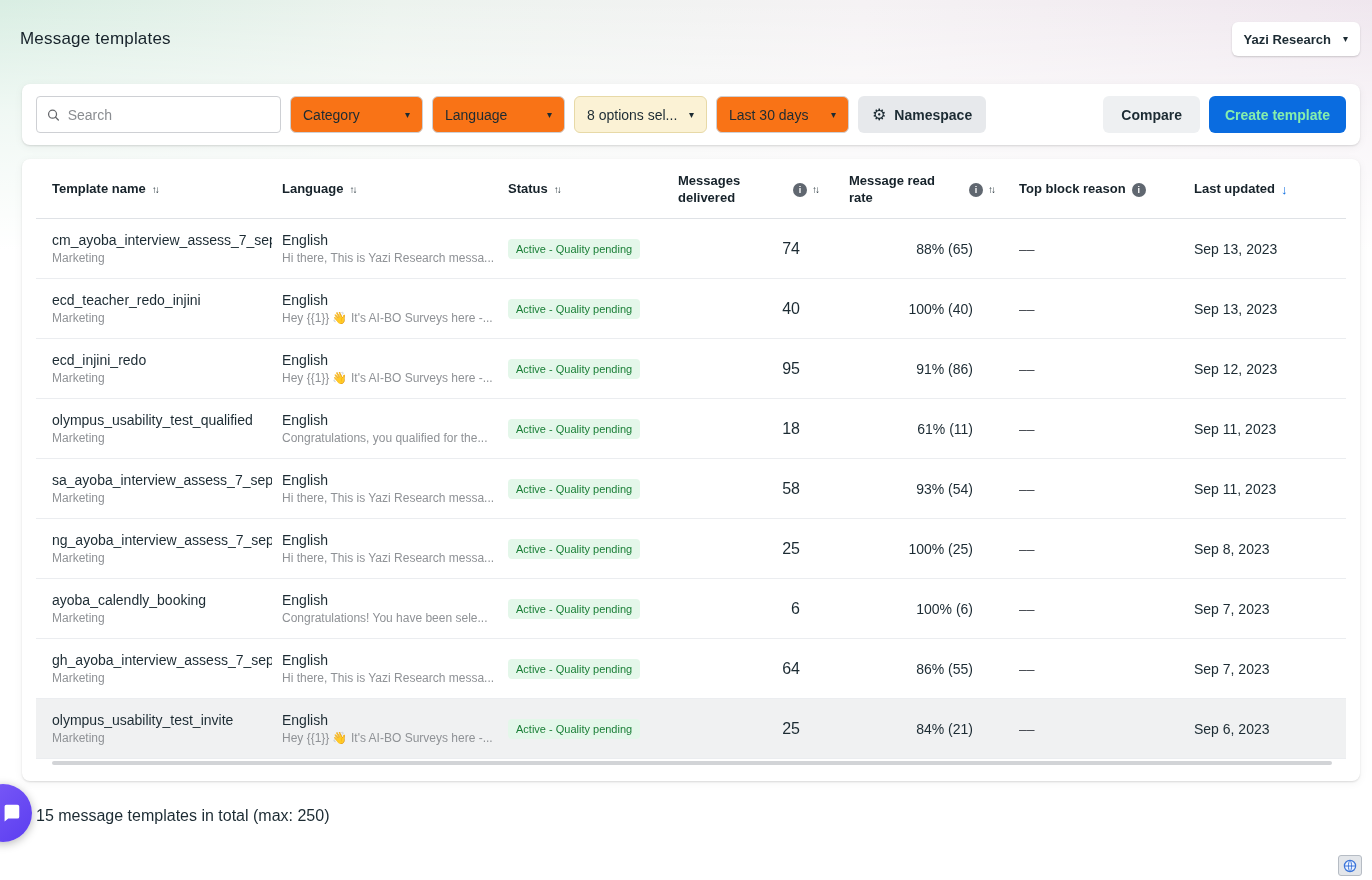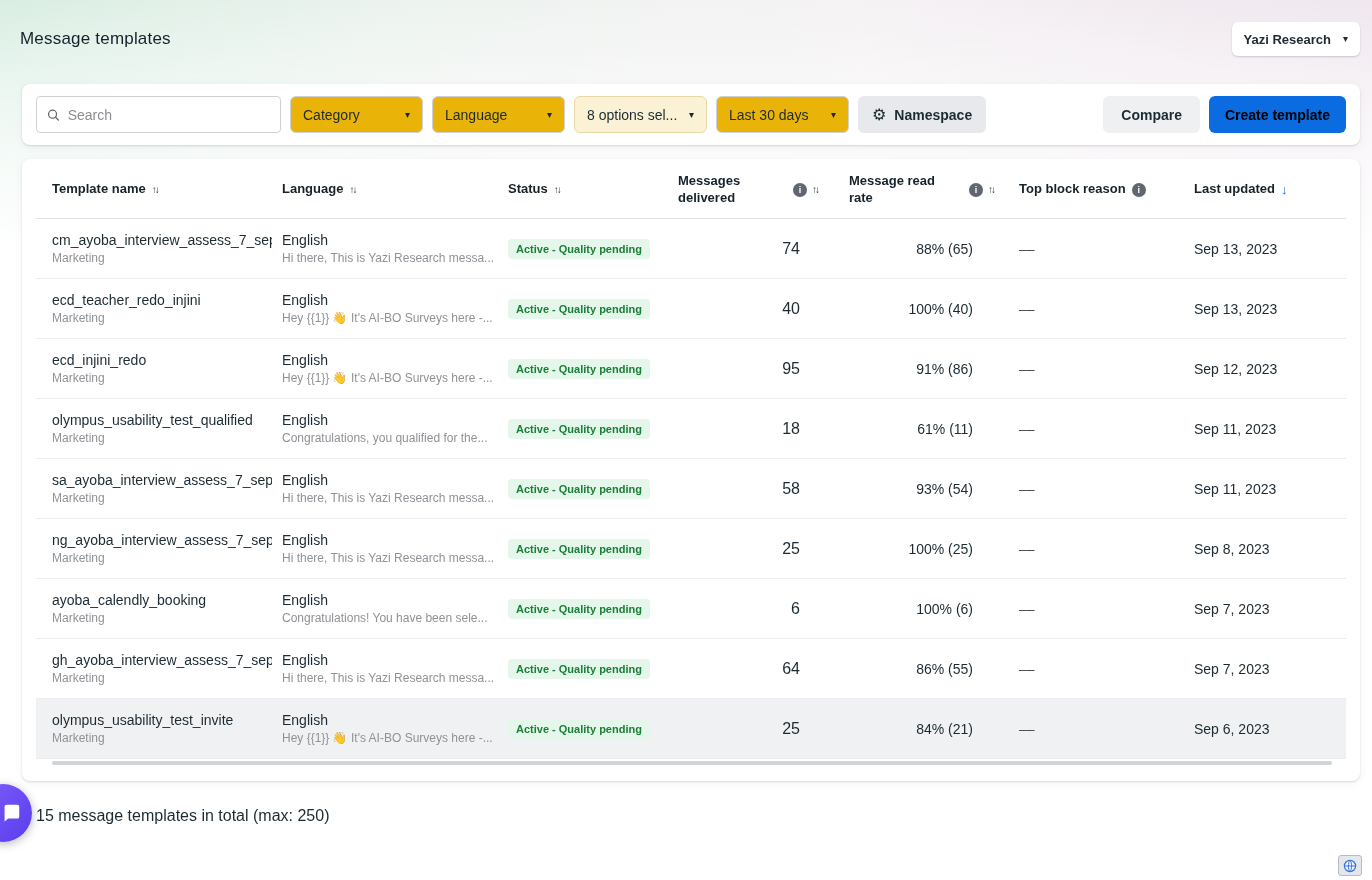--- a/index.html
+++ b/index.html
@@ -29,32 +29,32 @@
   .card { background:#fff; border-radius:8px;
     box-shadow:0 1px 2px rgba(0,0,0,.12), 0 2px 10px rgba(0,0,0,.05); }
   .toolbar { margin:4px 12px 0 22px; padding:12px 14px; display:flex; align-items:center; gap:9px; }
   .search-box { display:flex; align-items:center; gap:8px; width:245px; height:37px;
     border:1px solid #ced0d4; border-radius:4px; padding:0 10px; background:#fff; }
   .search-box input { border:none; outline:none; font-size:14px; width:100%; color:#1c2b33;
     font-family:inherit; background:transparent; }
   .search-box input::placeholder { color:#8a8d91; }
   .filters { display:flex; gap:9px; }
   .filter-select { display:flex; align-items:center; justify-content:space-between; width:133px;
-    height:37px; border:1px solid #ced0d4; border-radius:6px; padding:0 12px; background:#eab308;
+    height:37px; border:1px solid #ced0d4; border-radius:6px; padding:0 12px; background:#f97316;
     font-size:14px; color:#1c2b33; cursor:pointer; font-family:inherit; }
   .filter-select .flabel { white-space:nowrap; overflow:hidden; }
   .filter-select.active { background:var(--filter-active-bg,#fbf2d5); border-color:var(--filter-active-border,#e7d9a7); }
   .namespace-btn { display:flex; align-items:center; gap:8px; height:37px; padding:0 14px;
     background:#e7e9ec; border:none; border-radius:6px; font-size:14px; font-weight:600;
     color:#1c2b33; cursor:pointer; font-family:inherit; }
   .gear-glyph { font-size:16px; line-height:1; }
   .spacer { flex:1; }
   .compare-btn { height:37px; padding:0 18px; background:#eef0f2; border:none; border-radius:6px;
     font-size:14px; font-weight:600; color:#1c2b33; cursor:pointer; font-family:inherit; }
-  .create-btn { height:37px; padding:0 16px; background:var(--accent-blue,#0064e0); color:#000000;
+  .create-btn { height:37px; padding:0 16px; background:var(--accent-blue,#0064e0); color:#86efac;
     border:none; border-radius:6px; font-size:14px; font-weight:600; cursor:pointer; font-family:inherit; }
 
   
   .table-card { margin:14px 12px 0 22px; padding:2px 14px 22px; position:relative; }
   .gridrow { display:grid; grid-template-columns:230px 226px 170px 150px 176px 190px 1fr;
     align-items:center; padding:0 16px; }
   .thead { height:58px; border-bottom:1px solid #dfe2e6; }
   .hcell { display:flex; align-items:center; gap:6px; font-size:13px; font-weight:700;
     color:#16222a; cursor:pointer; }
   .hcell .hlabel { white-space:nowrap; line-height:1.25; }
@@ -74,21 +74,21 @@
   .trow.hl { background:#f0f1f2; }
   .cell { overflow:hidden; }
   .cell.c0, .cell.c1 { padding-right:10px; }
   .cell-line1 { font-size:14px; color:#1c2b33; margin-bottom:3px; white-space:nowrap; overflow:hidden; }
   .cell-line2 { font-size:12px; color:#8f9296; white-space:nowrap; overflow:hidden; }
   .cell.c3 { text-align:right; padding-right:28px; font-size:16px; }
   .cell.c4 { text-align:right; padding-left:21px; padding-right:31px; font-size:14px; }
   .cell.c5 { padding-left:15px; font-size:14px; color:#4b4f56; }
   .cell.c6 { font-size:14px; }
   .badge { display:inline-block; background:var(--badge-bg,#e4f7ea); color:var(--badge-text,#1a7f37);
-    font-size:11px; font-weight:700; padding:4px 8px; border-radius:4px; white-space:nowrap; }
+    font-size:11px; font-weight:400; padding:4px 8px; border-radius:4px; white-space:nowrap; }
   .hscrollbar { position:absolute; left:30px; right:28px; bottom:16px; height:4px;
     border-radius:2px; background:#d2d4d7; cursor:pointer; }
 
   .footer-note { margin:26px 0 0 36px; font-size:16px; color:#1c2b33; }
 
   
   .chat-launcher { position:fixed; left:-26px; bottom:38px; width:58px; height:58px; border-radius:50%;
     background:linear-gradient(135deg, #7d5df8, #5b3df0); box-shadow:0 2px 10px rgba(0,0,0,.28);
     display:flex; align-items:center; justify-content:center; cursor:pointer; z-index:5; }
   .chat-launcher svg { margin-left:16px; }

